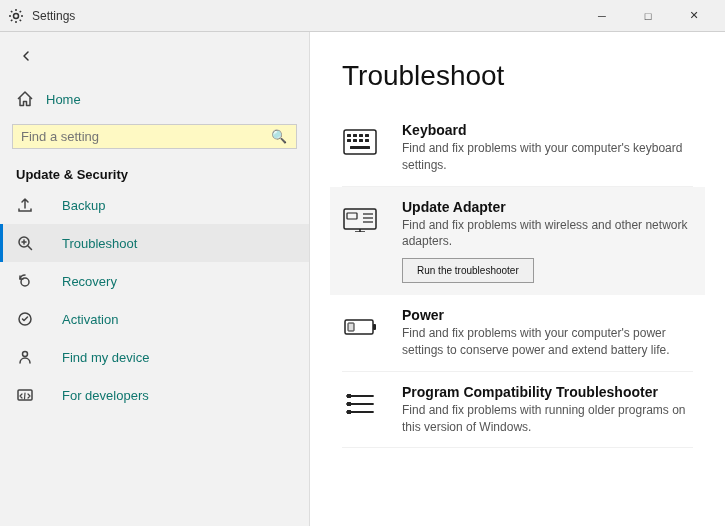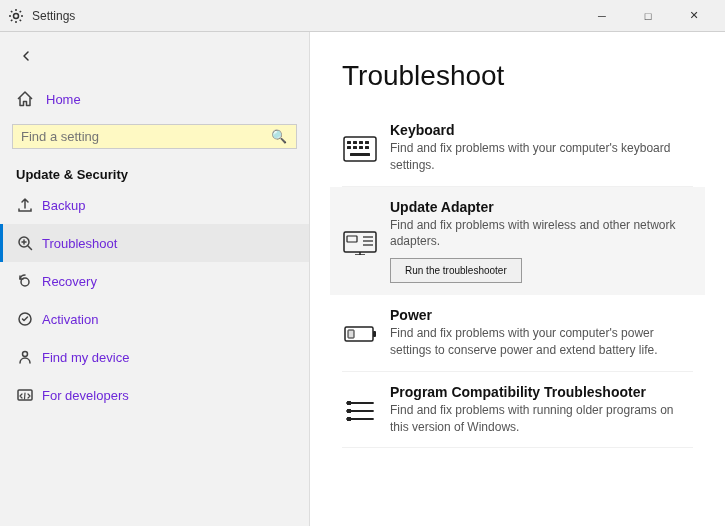--- a/index.html
+++ b/index.html
@@ -117,39 +117,39 @@
       padding: 8px 16px 4px;
       font-size: 13px;
       font-weight: 700;
       color: #111;
     }
 
     .sidebar-item {
       display: flex;
       align-items: center;
       padding: 10px 16px;
-      gap: 8px;
+      gap: 28px;
       cursor: pointer;
       position: relative;
     }
     .sidebar-item.active {
       background: #e8e8e8;
     }
     .sidebar-item.active::before {
       content: '';
       position: absolute;
       left: 0;
       top: 0;
       bottom: 0;
       width: 3px;
       background: #0078d4;
     }
     .sidebar-item-label {
       font-size: 13px;
-      color: #6d28d9;
+      color: #0f766e;
     }
     .sidebar-icon {
       width: 18px;
       height: 18px;
       display: flex;
       align-items: center;
       justify-content: center;
       font-size: 15px;
       color: #444;
       flex-shrink: 0;
@@ -165,23 +165,23 @@
 
     .page-title {
       font-size: 28px;
       font-weight: 300;
       color: #111;
       margin-bottom: 18px;
     }
 
     .troubleshoot-item {
       display: flex;
-      align-items: center;
+      align-items: flex-start;
       padding: 12px 0;
-      gap: 12px;
+      gap: 24px;
       border-bottom: 1px solid #f0f0f0;
     }
     .troubleshoot-item.highlighted {
       background: #f5f5f5;
       padding: 12px 12px;
       margin: 0 -12px;
       border-bottom: none;
     }
 
     .item-icon {

